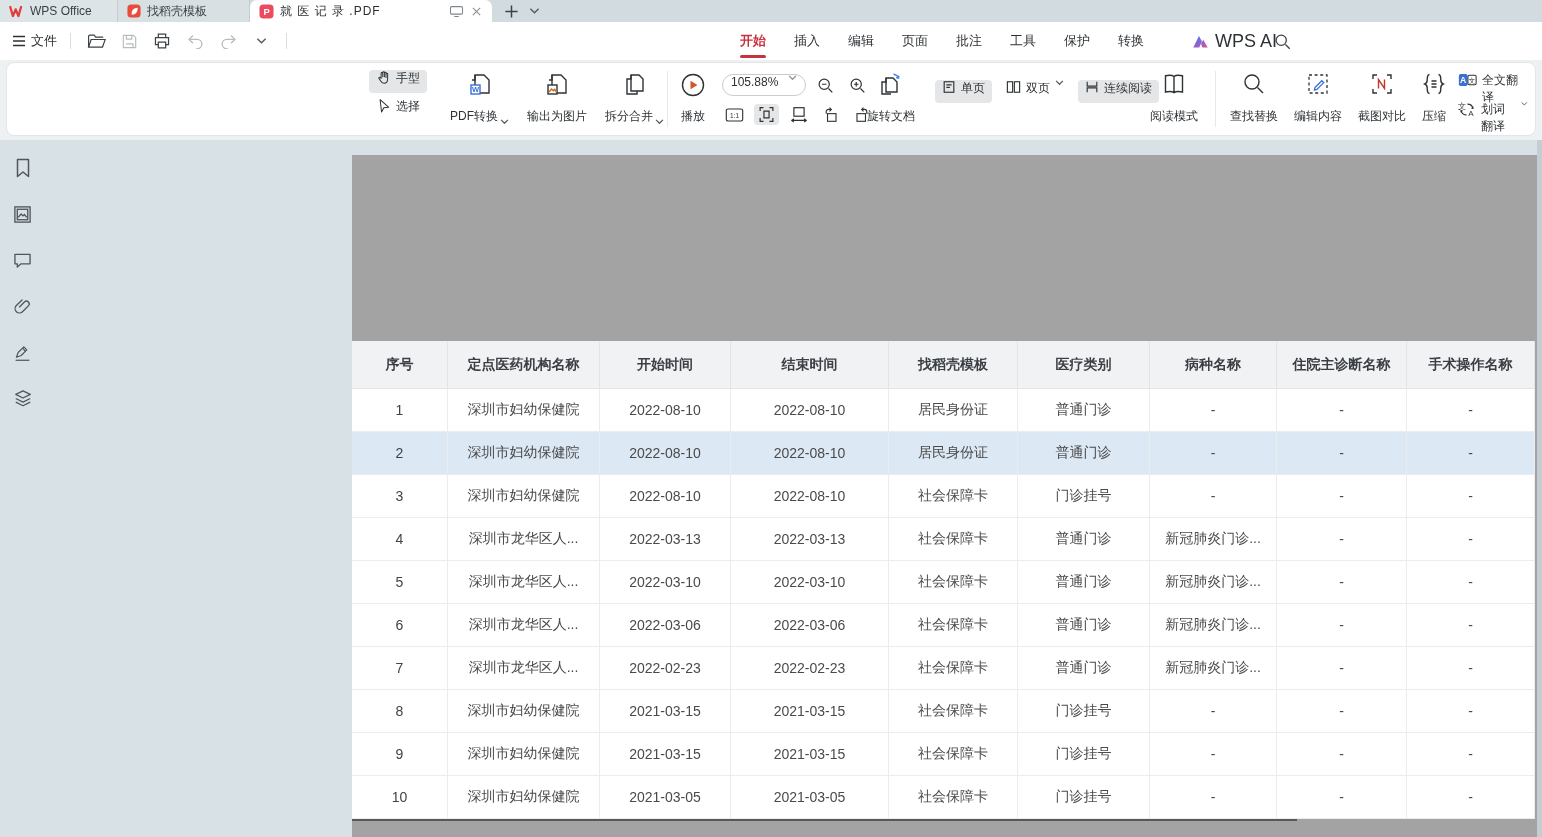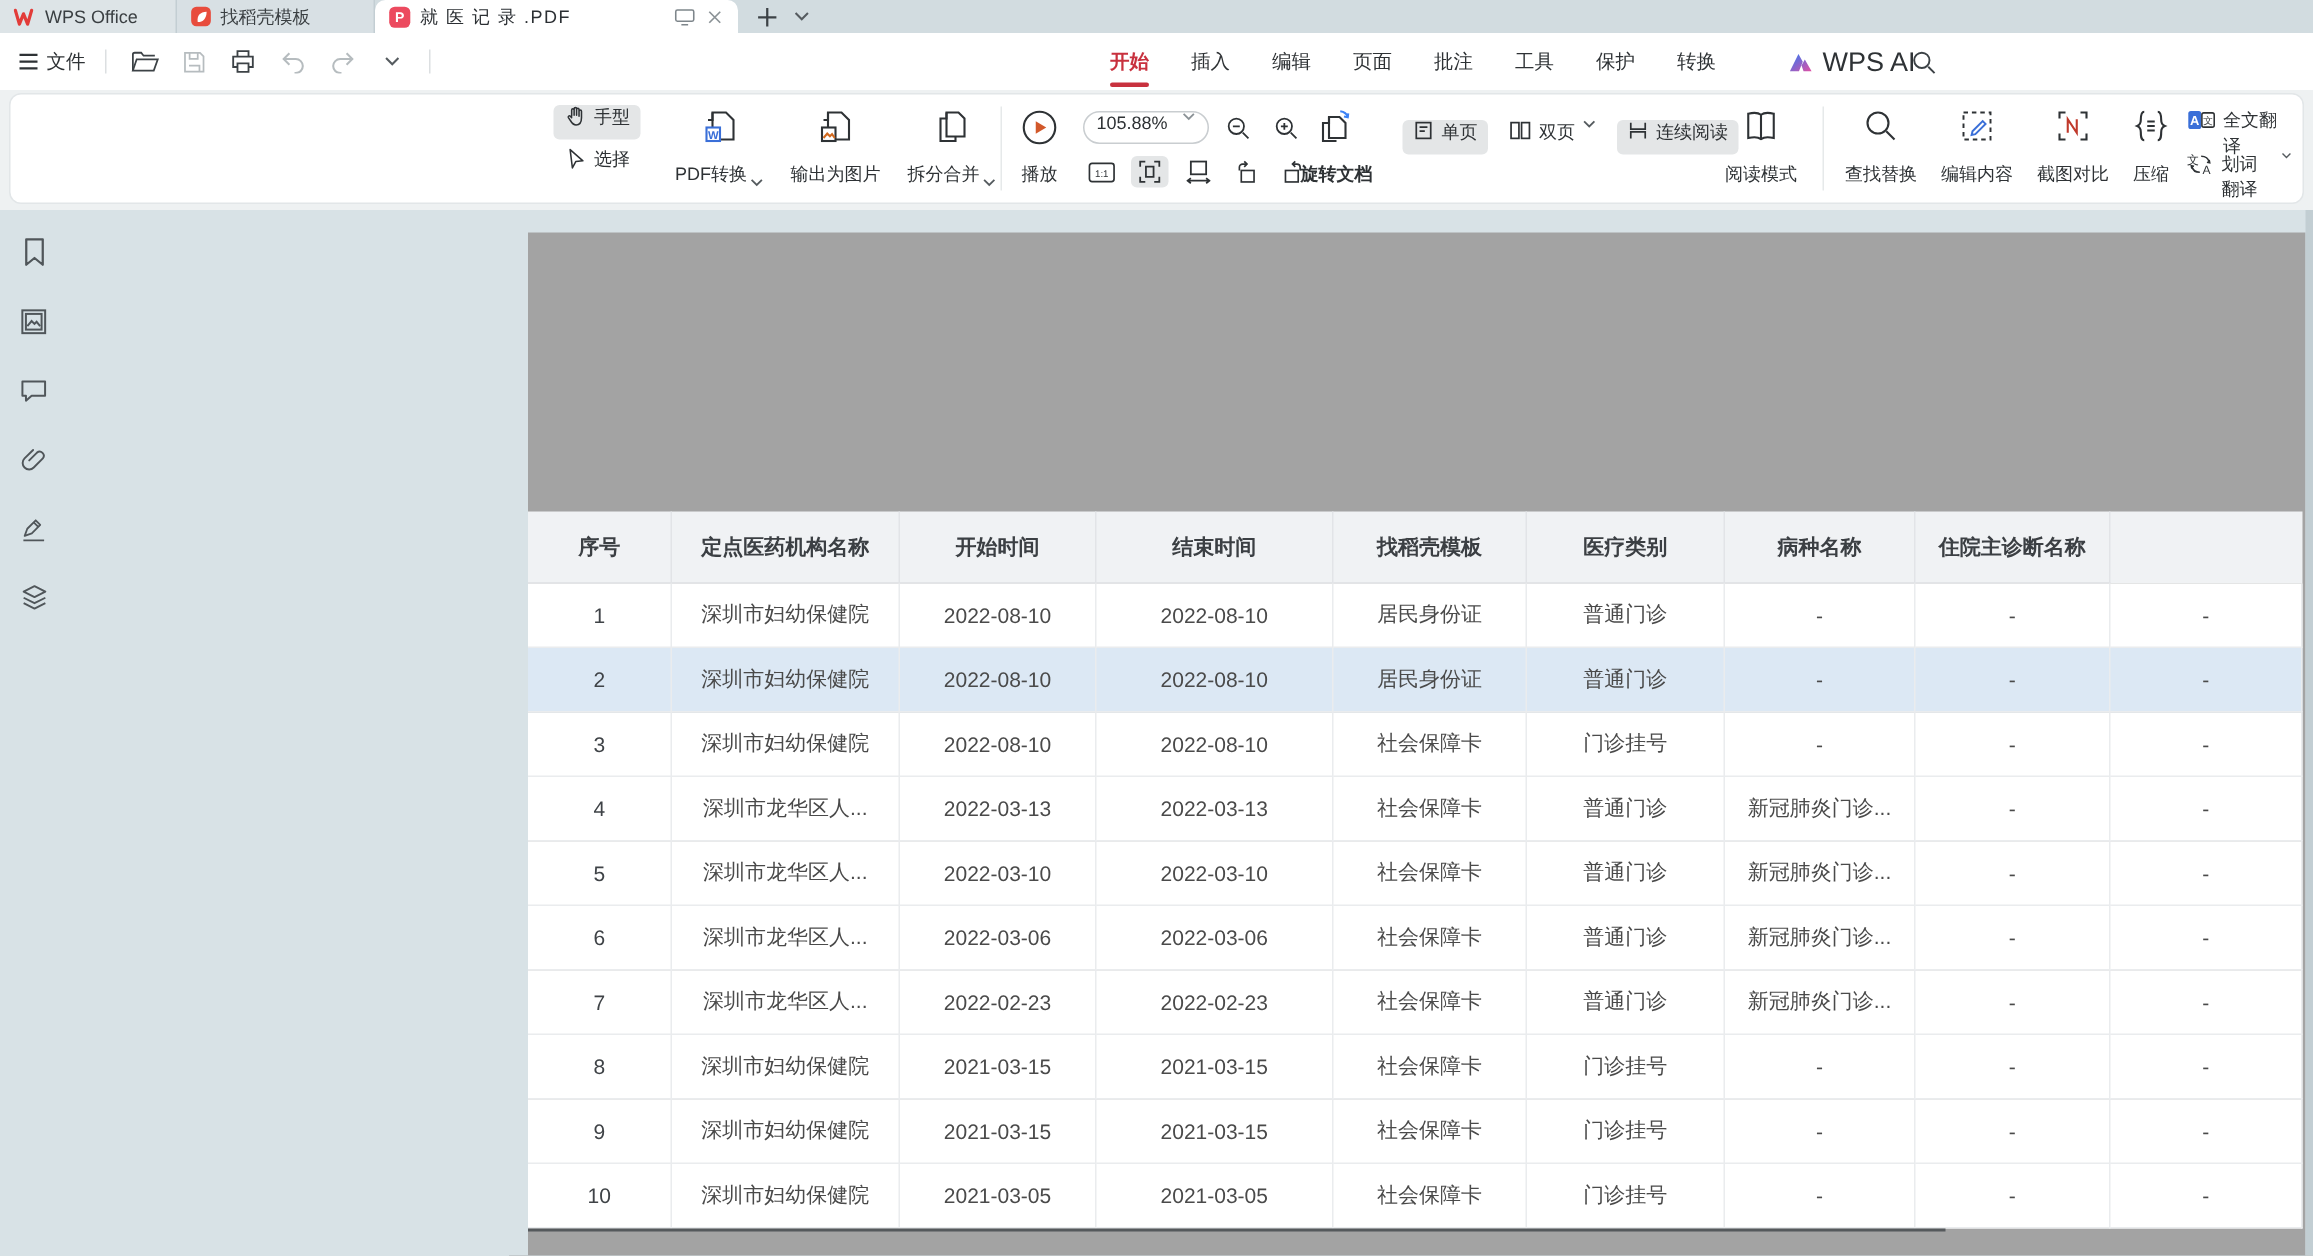--- a/index.html
+++ b/index.html
@@ -341,21 +341,21 @@
       <span class="tinybtn icon">
         <svg width="17" height="17" viewBox="0 0 20 20" fill="none" stroke="#2e3235" stroke-width="1.3">
               <path d="M15 9V6.5A2.5 2.5 0 0 0 12.5 4h-3"></path>
               <path d="M11.2 1.8L9 4l2.2 2.2"></path>
               <rect x="3.5" y="9" width="10" height="9"></rect>
             </svg>
       </span>
     </div>
   </div>
 
-  <div class="rg bigbtn" style="left:855px; top:6px;font-weight:bold;">
+  <div class="rg bigbtn" style="left:855px; top:6px;">
     <span class="icon">
       <svg width="26" height="26" viewBox="0 0 26 26" fill="none" stroke="#2e3235" stroke-width="1.4">
             <path d="M8 6h7l4 4v10H8z"></path>
             <path d="M8 6v4H4v12h9"></path>
             <path d="M15.5 2.2q4 .6 5 3.8" stroke="#3b82f6"></path>
             <path d="M20.8 3.6l-.3 2.6-2.5-.6" stroke="#3b82f6"></path>
           </svg>
     </span>
     <span class="lbl">
           <span>旋转文档</span>
@@ -535,20 +535,21 @@
       <div class="thead">
 
       <div class="th idx-0">序号</div>
           <div class="th idx-1">定点医药机构名称</div>
           <div class="th idx-2">开始时间</div>
           <div class="th idx-3">结束时间</div>
           <div class="th idx-4">找稻壳模板</div>
           <div class="th idx-5">医疗类别</div>
           <div class="th idx-6">病种名称</div>
           <div class="th idx-7">住院主诊断名称</div>
+          <div class="th idx-8">手术操作名称</div>
         </div>
       <div class="tbody">
 
       <div class="trow idx-0">
             <div class="cell c0">1</div>
             <div class="cell c1">深圳市妇幼保健院</div>
             <div class="cell c2">2022-08-10</div>
             <div class="cell c3">2022-08-10</div>
             <div class="cell c4">居民身份证</div>
             <div class="cell c5">普通门诊</div>

